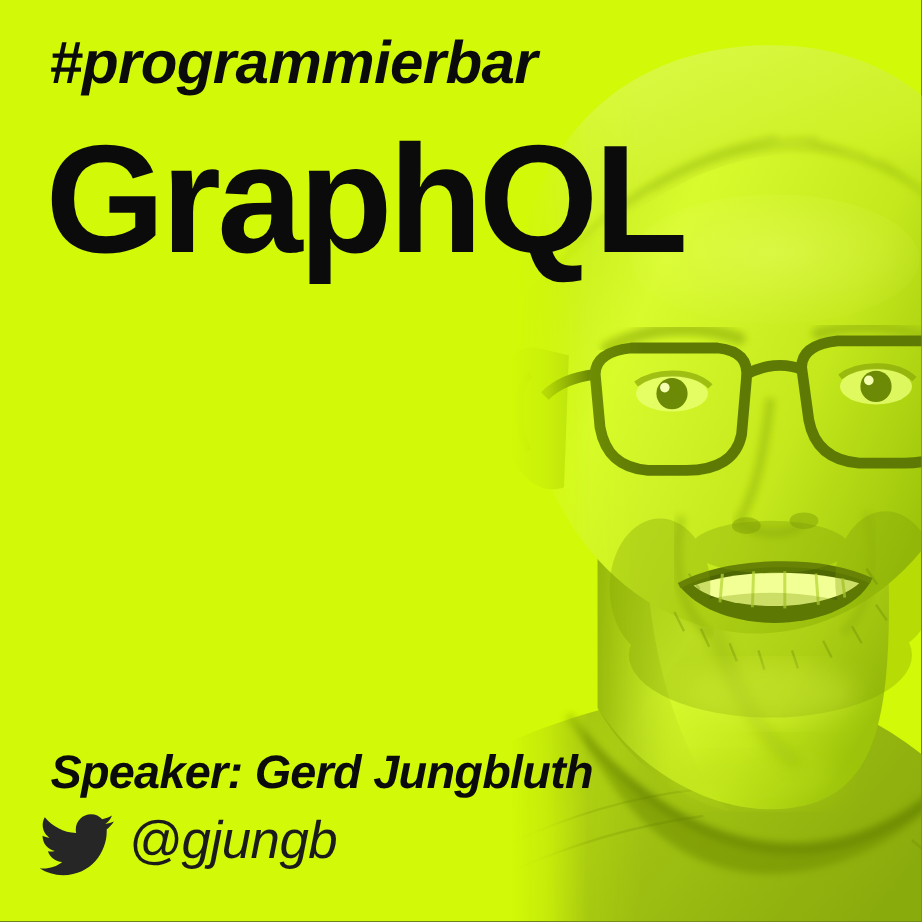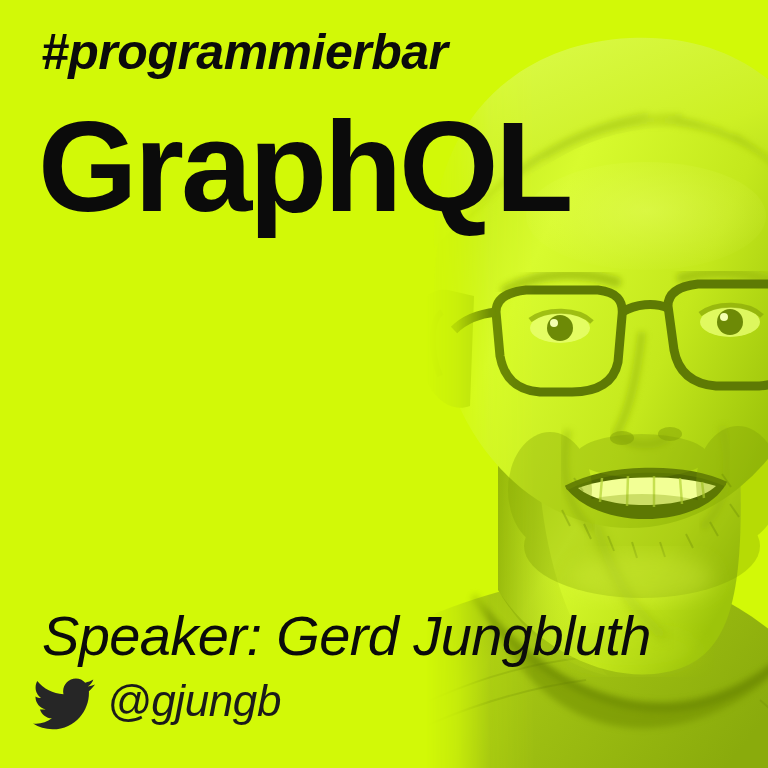--- a/index.html
+++ b/index.html
@@ -65,24 +65,24 @@
     font-style: normal;
     letter-spacing: -3.2px;
     color: #0b0b0b;
     line-height: 1.0;
     white-space: nowrap;
     text-align: right;
   }
   .speaker {
     position: absolute;
     left: 42px;
-    top: 604px;
-    z-index: 4;
-    font-size: 56px;
-    font-weight: 400;
+    top: 623px;
+    z-index: 4;
+    font-size: 39px;
+    font-weight: 700;
     font-style: italic;
     letter-spacing: -0.6px;
     color: #0b0b0b;
     line-height: 1.15;
     white-space: nowrap;
   }
   .handle-row {
     position: absolute;
     left: 33px;
     top: 678px;

